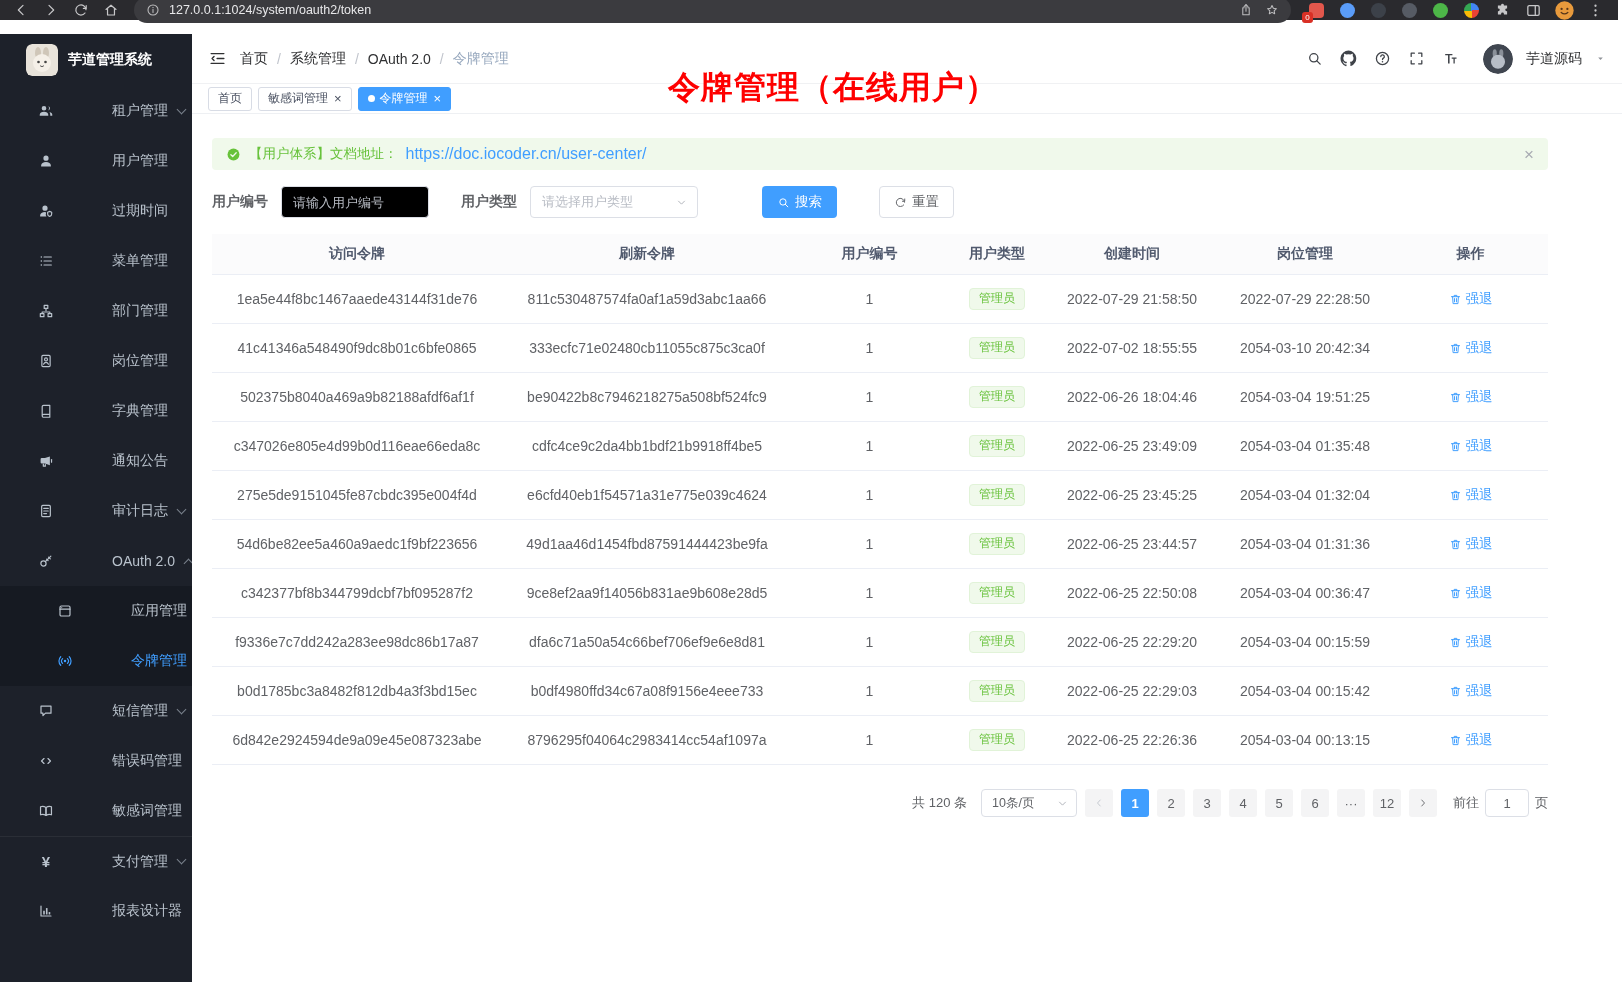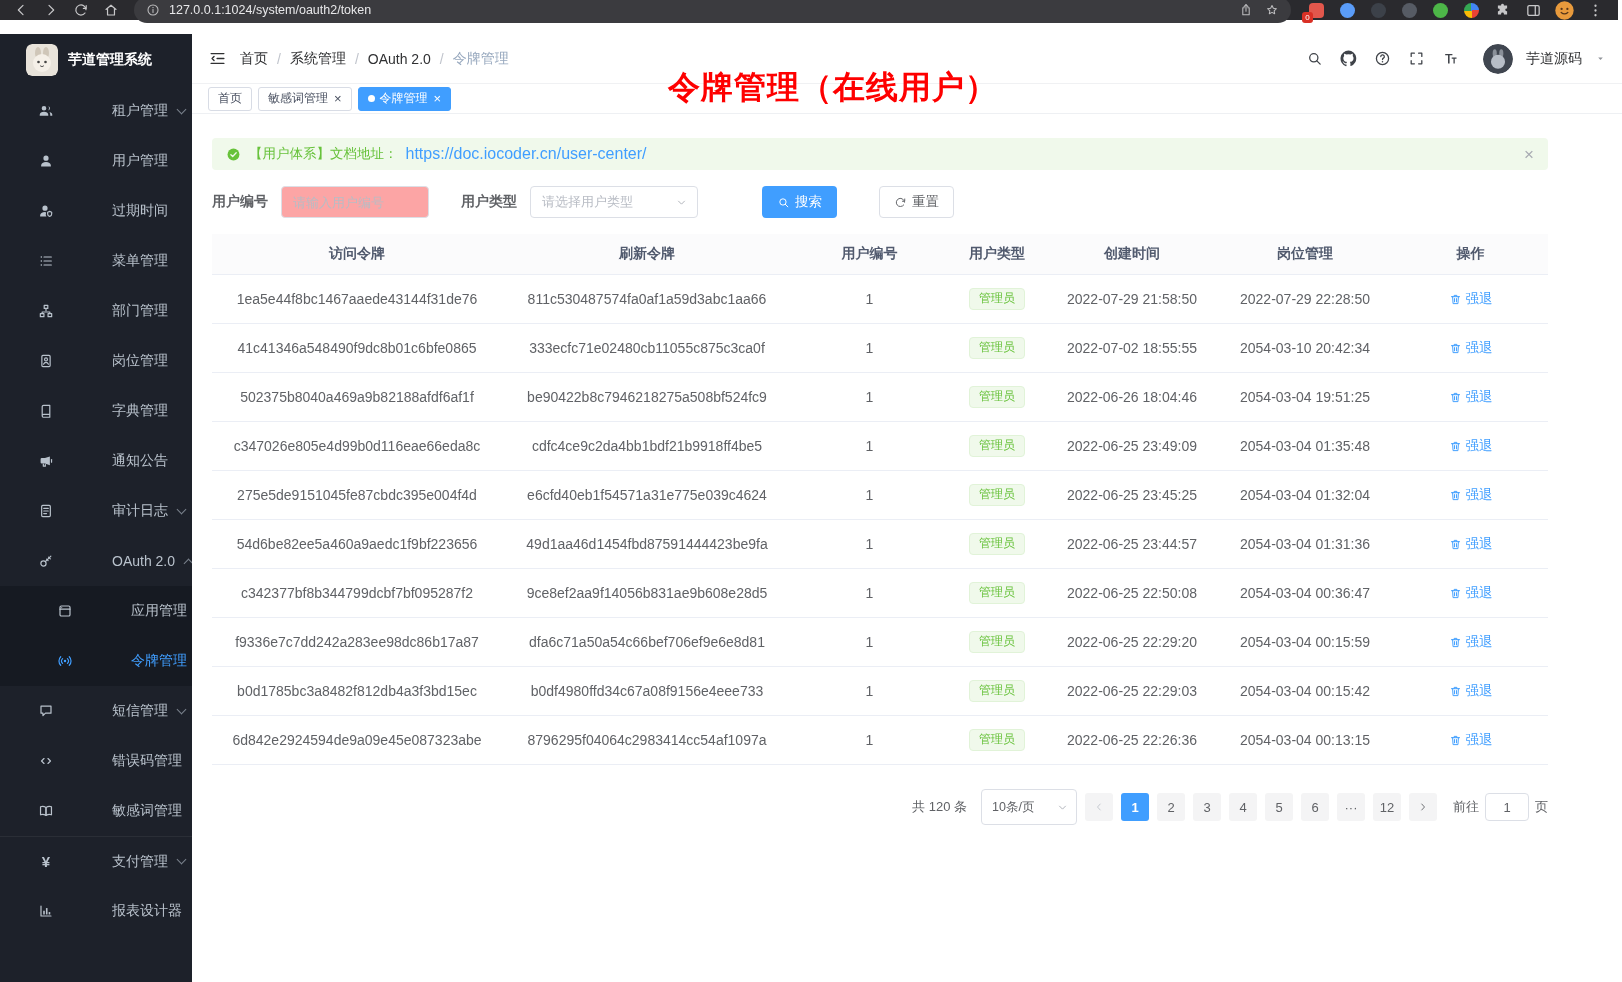--- a/index.html
+++ b/index.html
@@ -78,21 +78,21 @@
   .inner { width:1336px; }
   .alert { margin-top:14px; height:32px; background:#f0f9eb; border-radius:4px; display:flex; align-items:center; gap:8px; padding:0 14px; }
   .a-ico { color:#67c23a; }
   .a-ico .svgi { width:15px; height:15px; }
   .a-text { color:#67c23a; font-size:13.5px; }
   .a-link { color:#409eff; font-size:16px; cursor:pointer; }
   .a-close { margin-left:auto; color:#a8abb2; font-size:17px; cursor:pointer; line-height:1; }
 
   .filter { margin-top:16px; display:flex; align-items:center; gap:10px; }
   .f-label { font-weight:bold; color:#606266; font-size:14px; margin-right:3px; white-space:nowrap; }
-  .f-input { width:148px; height:32px; border:1px solid #dcdfe6; border-radius:4px; padding:0 11px; font-size:13px; color:#606266; outline:none; font-family:inherit; background:#fca5a5; }
+  .f-input { width:148px; height:32px; border:1px solid #dcdfe6; border-radius:4px; padding:0 11px; font-size:13px; color:#606266; outline:none; font-family:inherit; background:#000000; }
   .f-input::placeholder { color:#b8bcc4; }
   .f-select { width:168px; height:32px; border:1px solid #dcdfe6; border-radius:4px; display:flex; align-items:center; padding:0 9px 0 11px; gap:6px; background:#fff; cursor:pointer; }
   .f-select .ph { flex:1; color:#b8bcc4; font-size:13px; white-space:nowrap; }
   .s-caret { color:#b0b3ba; }
   .s-caret .svgi { width:13px; height:13px; }
   .gap-lg { width:12px; flex-shrink:0; }
   .btn { height:32px; border-radius:4px; display:inline-flex; align-items:center; gap:5px; padding:0 14px; font-size:13.5px; cursor:pointer; border:1px solid transparent; font-family:inherit;margin-left:32px; }
   .bi .svgi { width:13px; height:13px; }
   .btn-primary { background:#409eff; color:#fff; }
   .btn-plain { background:#fff; border-color:#dcdfe6; color:#606266; }
@@ -106,21 +106,21 @@
   .td { height:48px; color:#606266; white-space:nowrap; }
   .c-access { width:290px; } .c-refresh { width:290px; } .c-uid { width:155px; }
   .c-utype { width:100px; } .c-ctime { width:170px; } .c-etime { width:176px; } .c-action { width:155px; }
   .tag-success { background:#f0f9eb; border:1px solid #e1f3d8; color:#67c23a; font-size:12px; padding:2px 9px; border-radius:4px; line-height:1.3; }
   .link-act { color:#409eff; display:inline-flex; align-items:center; gap:4px; font-size:13.5px; cursor:pointer; }
   .li .svgi { width:13px; height:13px; }
 
   
   .pager { margin-top:24px; width:1336px; display:flex; align-items:center; justify-content:flex-end; gap:8px; color:#606266; font-size:13px; }
   .pg-total { margin-right:6px; white-space:nowrap; }
-  .pg-size { width:96px; height:36px; border:1px solid #dcdfe6; border-radius:4px; display:flex; align-items:center; padding:0 7px 0 10px; gap:4px; background:#fff; cursor:pointer; }
+  .pg-size { width:96px; height:28px; border:1px solid #dcdfe6; border-radius:4px; display:flex; align-items:center; padding:0 7px 0 10px; gap:4px; background:#fff; cursor:pointer; }
   .pg-size .pgs-label { flex:1; font-size:12.5px; color:#606266; white-space:nowrap; }
   .pg-pages { display:flex; gap:8px; }
   .pg-btn { min-width:28px; height:28px; background:#f4f4f5; border-radius:3px; display:inline-flex; align-items:center; justify-content:center; font-size:13px; color:#606266; cursor:pointer; padding:0 4px; }
   .pg-btn .svgi { width:12px; height:12px; }
   .pg-btn.disabled { color:#c0c4cc; }
   .pg-btn.active { background:#409eff; color:#fff; font-weight:bold; }
   .pg-goto { display:flex; align-items:center; gap:6px; margin-left:8px; white-space:nowrap; }
   .goto-input { width:44px; height:28px; border:1px solid #dcdfe6; border-radius:4px; text-align:center; font-size:13px; color:#606266; outline:none; font-family:inherit; }
 
   

